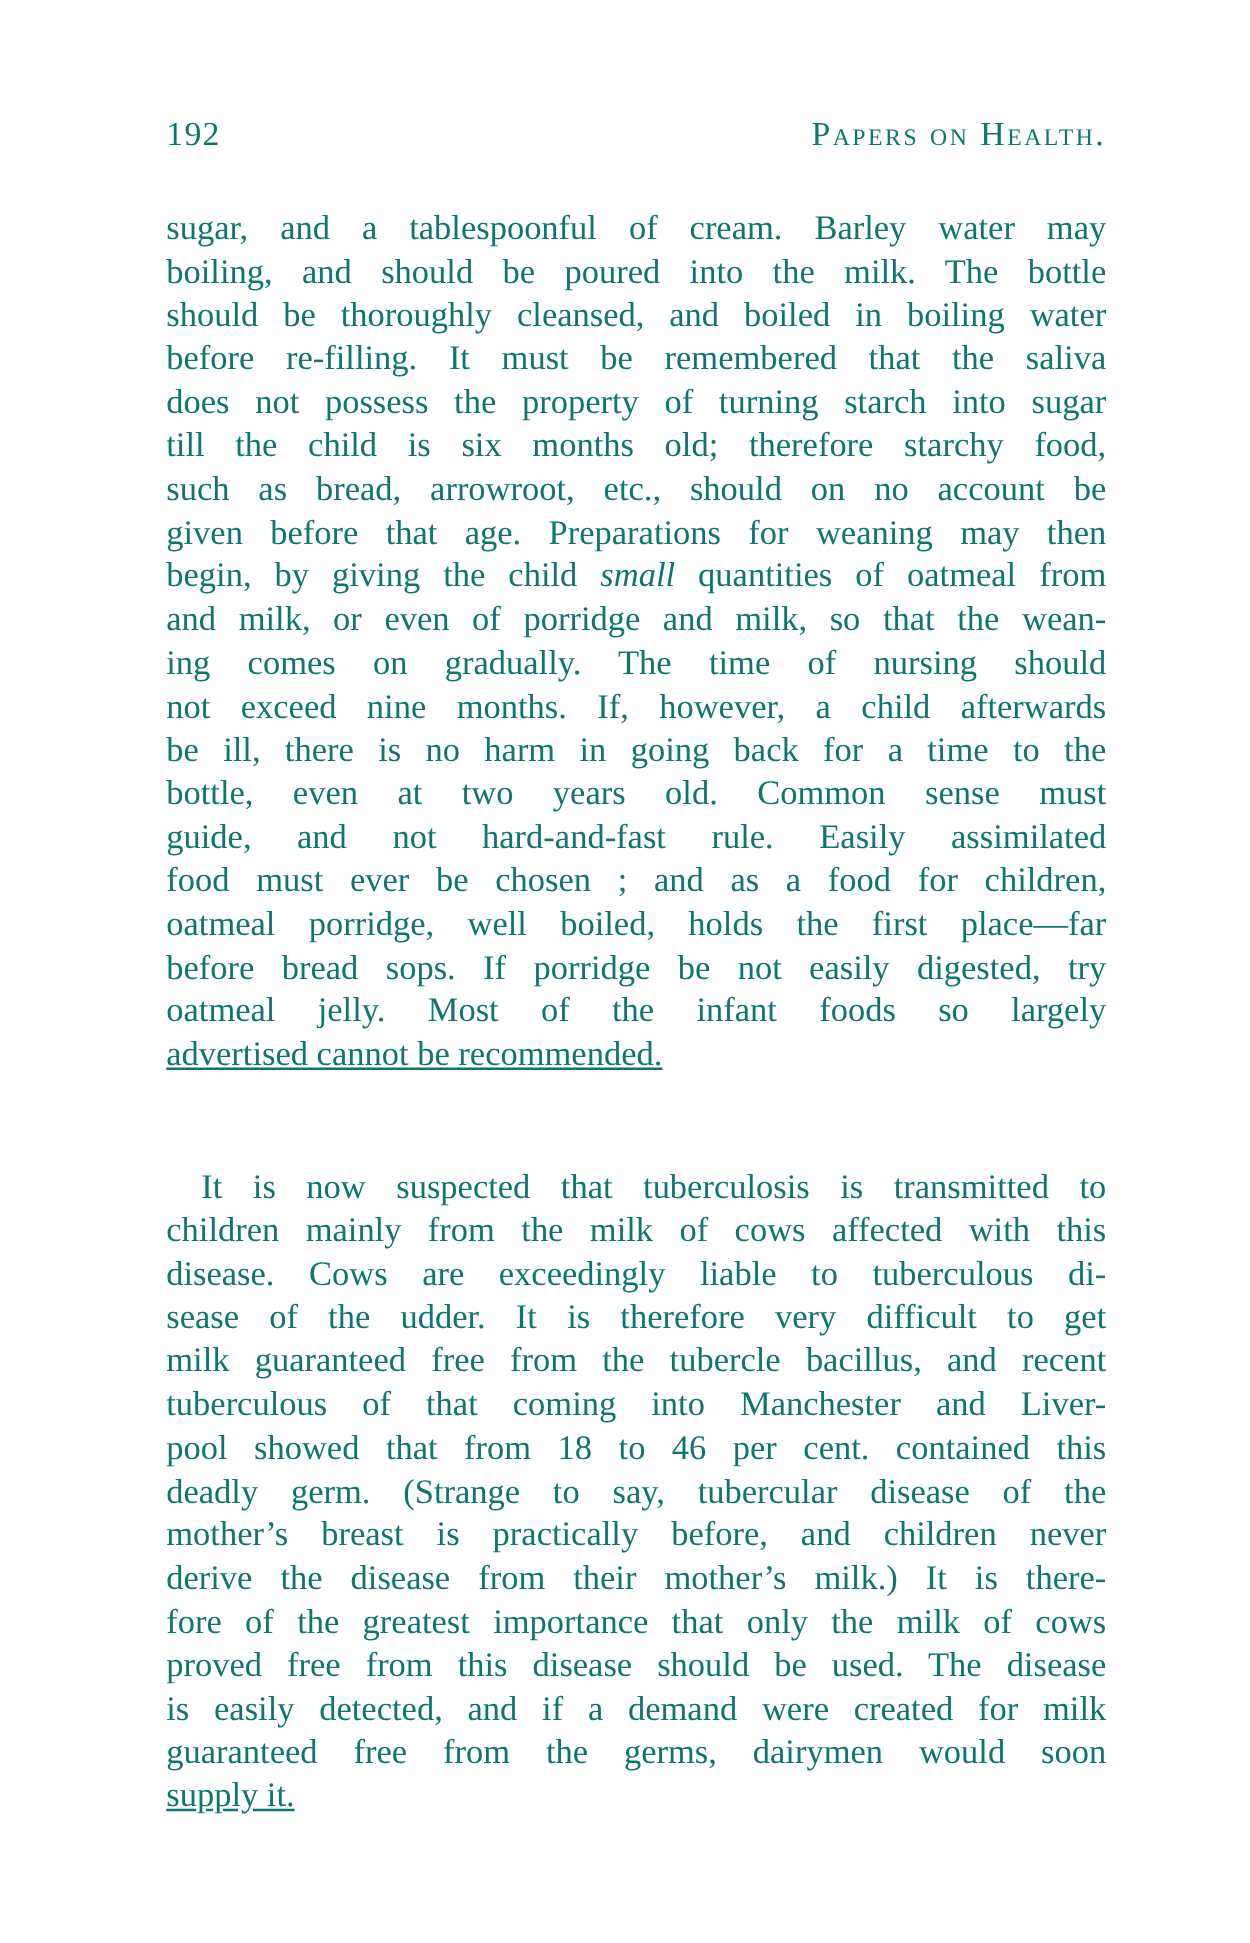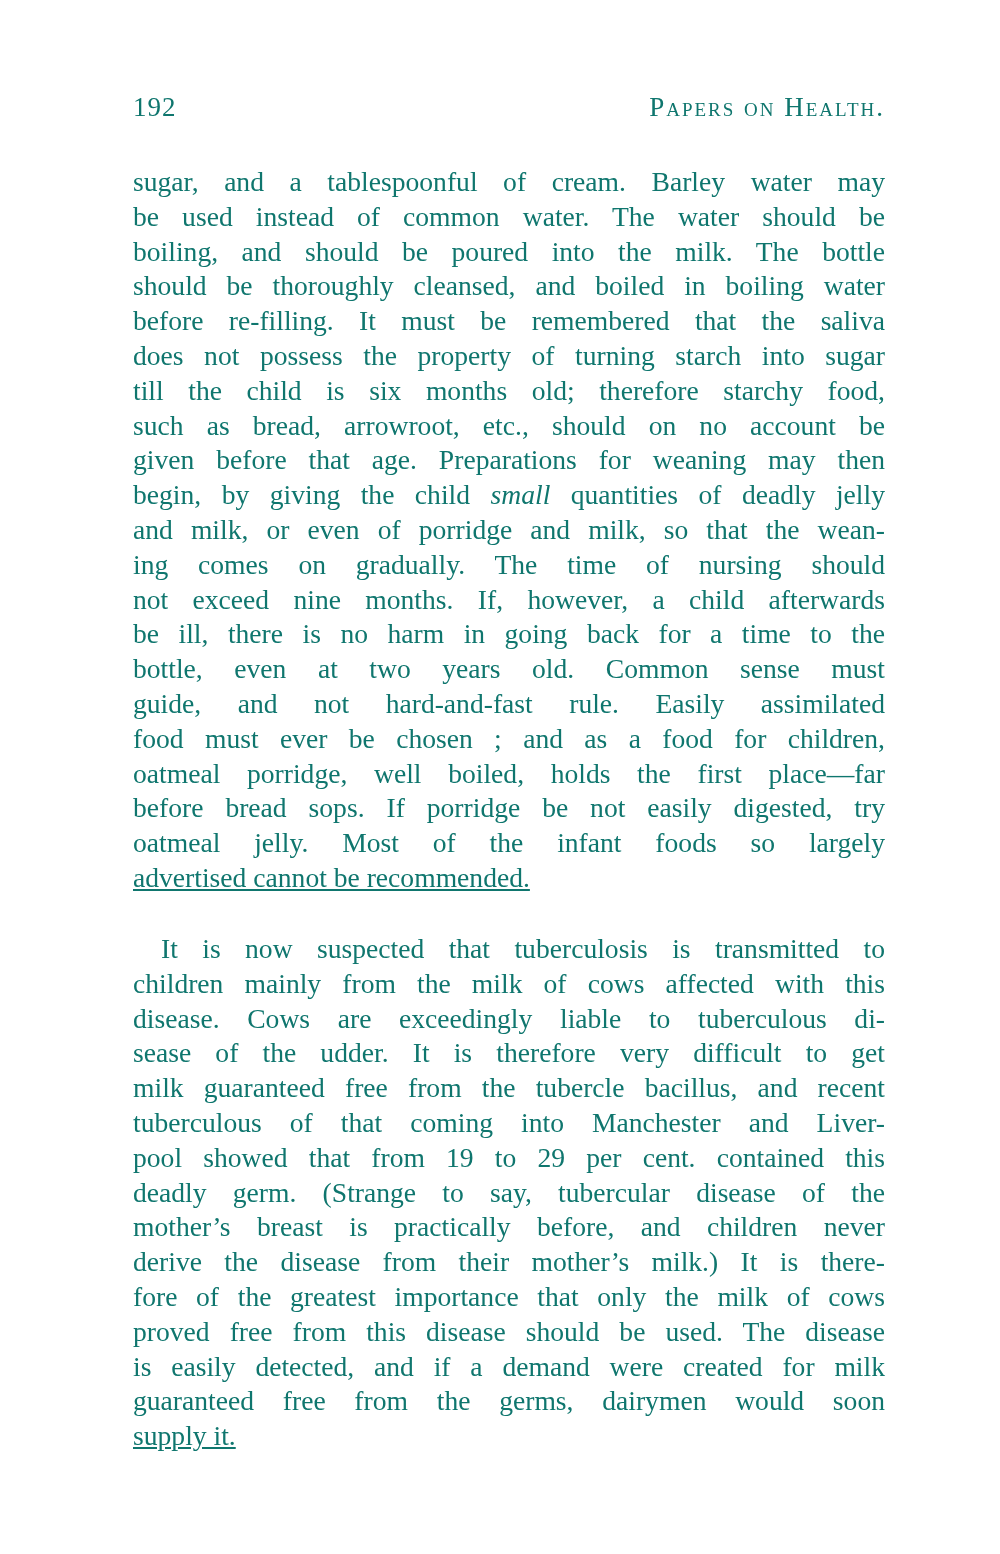--- a/index.html
+++ b/index.html
@@ -40,50 +40,49 @@
 <body>
 
 <div class="page">
   <div class="header">
     <span class="page-number">192</span>
     <span class="running-title">Papers on Health.</span>
   </div>
 
   <div class="para p1">
     <span class="line">sugar, and a tablespoonful of cream.  Barley water may</span>
-    <span class="line">be used instead of common water.  The water should be</span>
     <span class="line">boiling, and should be poured into the milk.  The bottle</span>
     <span class="line">should be thoroughly cleansed, and boiled in boiling water</span>
     <span class="line">before re-filling.  It must be remembered that the saliva</span>
     <span class="line">does not possess the property of turning starch into sugar</span>
     <span class="line">till the child is six months old; therefore starchy food,</span>
     <span class="line">such as bread, arrowroot, etc., should on no account be</span>
     <span class="line">given before that age.  Preparations for weaning may then</span>
-    <span class="line"><span>begin, by giving the child </span><em>small</em><span> quantities of deadly jelly</span></span>
+    <span class="line"><span>begin, by giving the child </span><em>small</em><span> quantities of oatmeal from</span></span>
     <span class="line">and milk, or even of porridge and milk, so that the wean-</span>
     <span class="line">ing comes on gradually.  The time of nursing should</span>
     <span class="line">not exceed nine months.  If, however, a child afterwards</span>
     <span class="line">be ill, there is no harm in going back for a time to the</span>
     <span class="line">bottle, even at two years old.  Common sense must</span>
     <span class="line">guide, and not hard-and-fast rule.  Easily assimilated</span>
     <span class="line">food must ever be chosen ; and as a food for children,</span>
     <span class="line">oatmeal porridge, well boiled, holds the first place—far</span>
     <span class="line">before bread sops.  If porridge be not easily digested, try</span>
     <span class="line">oatmeal jelly.  Most of the infant foods so largely</span>
     <span class="line last">advertised cannot be recommended.</span>
   </div>
 
   <div class="para p2">
     <span class="line first">It is now suspected that tuberculosis is transmitted to</span>
     <span class="line">children mainly from the milk of cows affected with this</span>
     <span class="line">disease.  Cows are exceedingly liable to tuberculous di-</span>
     <span class="line">sease of the udder.  It is therefore very difficult to get</span>
     <span class="line">milk guaranteed free from the tubercle bacillus, and recent</span>
     <span class="line">tuberculous of that coming into Manchester and Liver-</span>
-    <span class="line">pool showed that from 19 to 29 per cent. contained this</span>
+    <span class="line">pool showed that from 18 to 46 per cent. contained this</span>
     <span class="line">deadly germ.  (Strange to say, tubercular disease of the</span>
     <span class="line">mother’s breast is practically before, and children never</span>
     <span class="line">derive the disease from their mother’s milk.)  It is there-</span>
     <span class="line">fore of the greatest importance that only the milk of cows</span>
     <span class="line">proved free from this disease should be used.  The disease</span>
     <span class="line">is easily detected, and if a demand were created for milk</span>
     <span class="line">guaranteed free from the germs, dairymen would soon</span>
     <span class="line last">supply it.</span>
   </div>
 </div>

